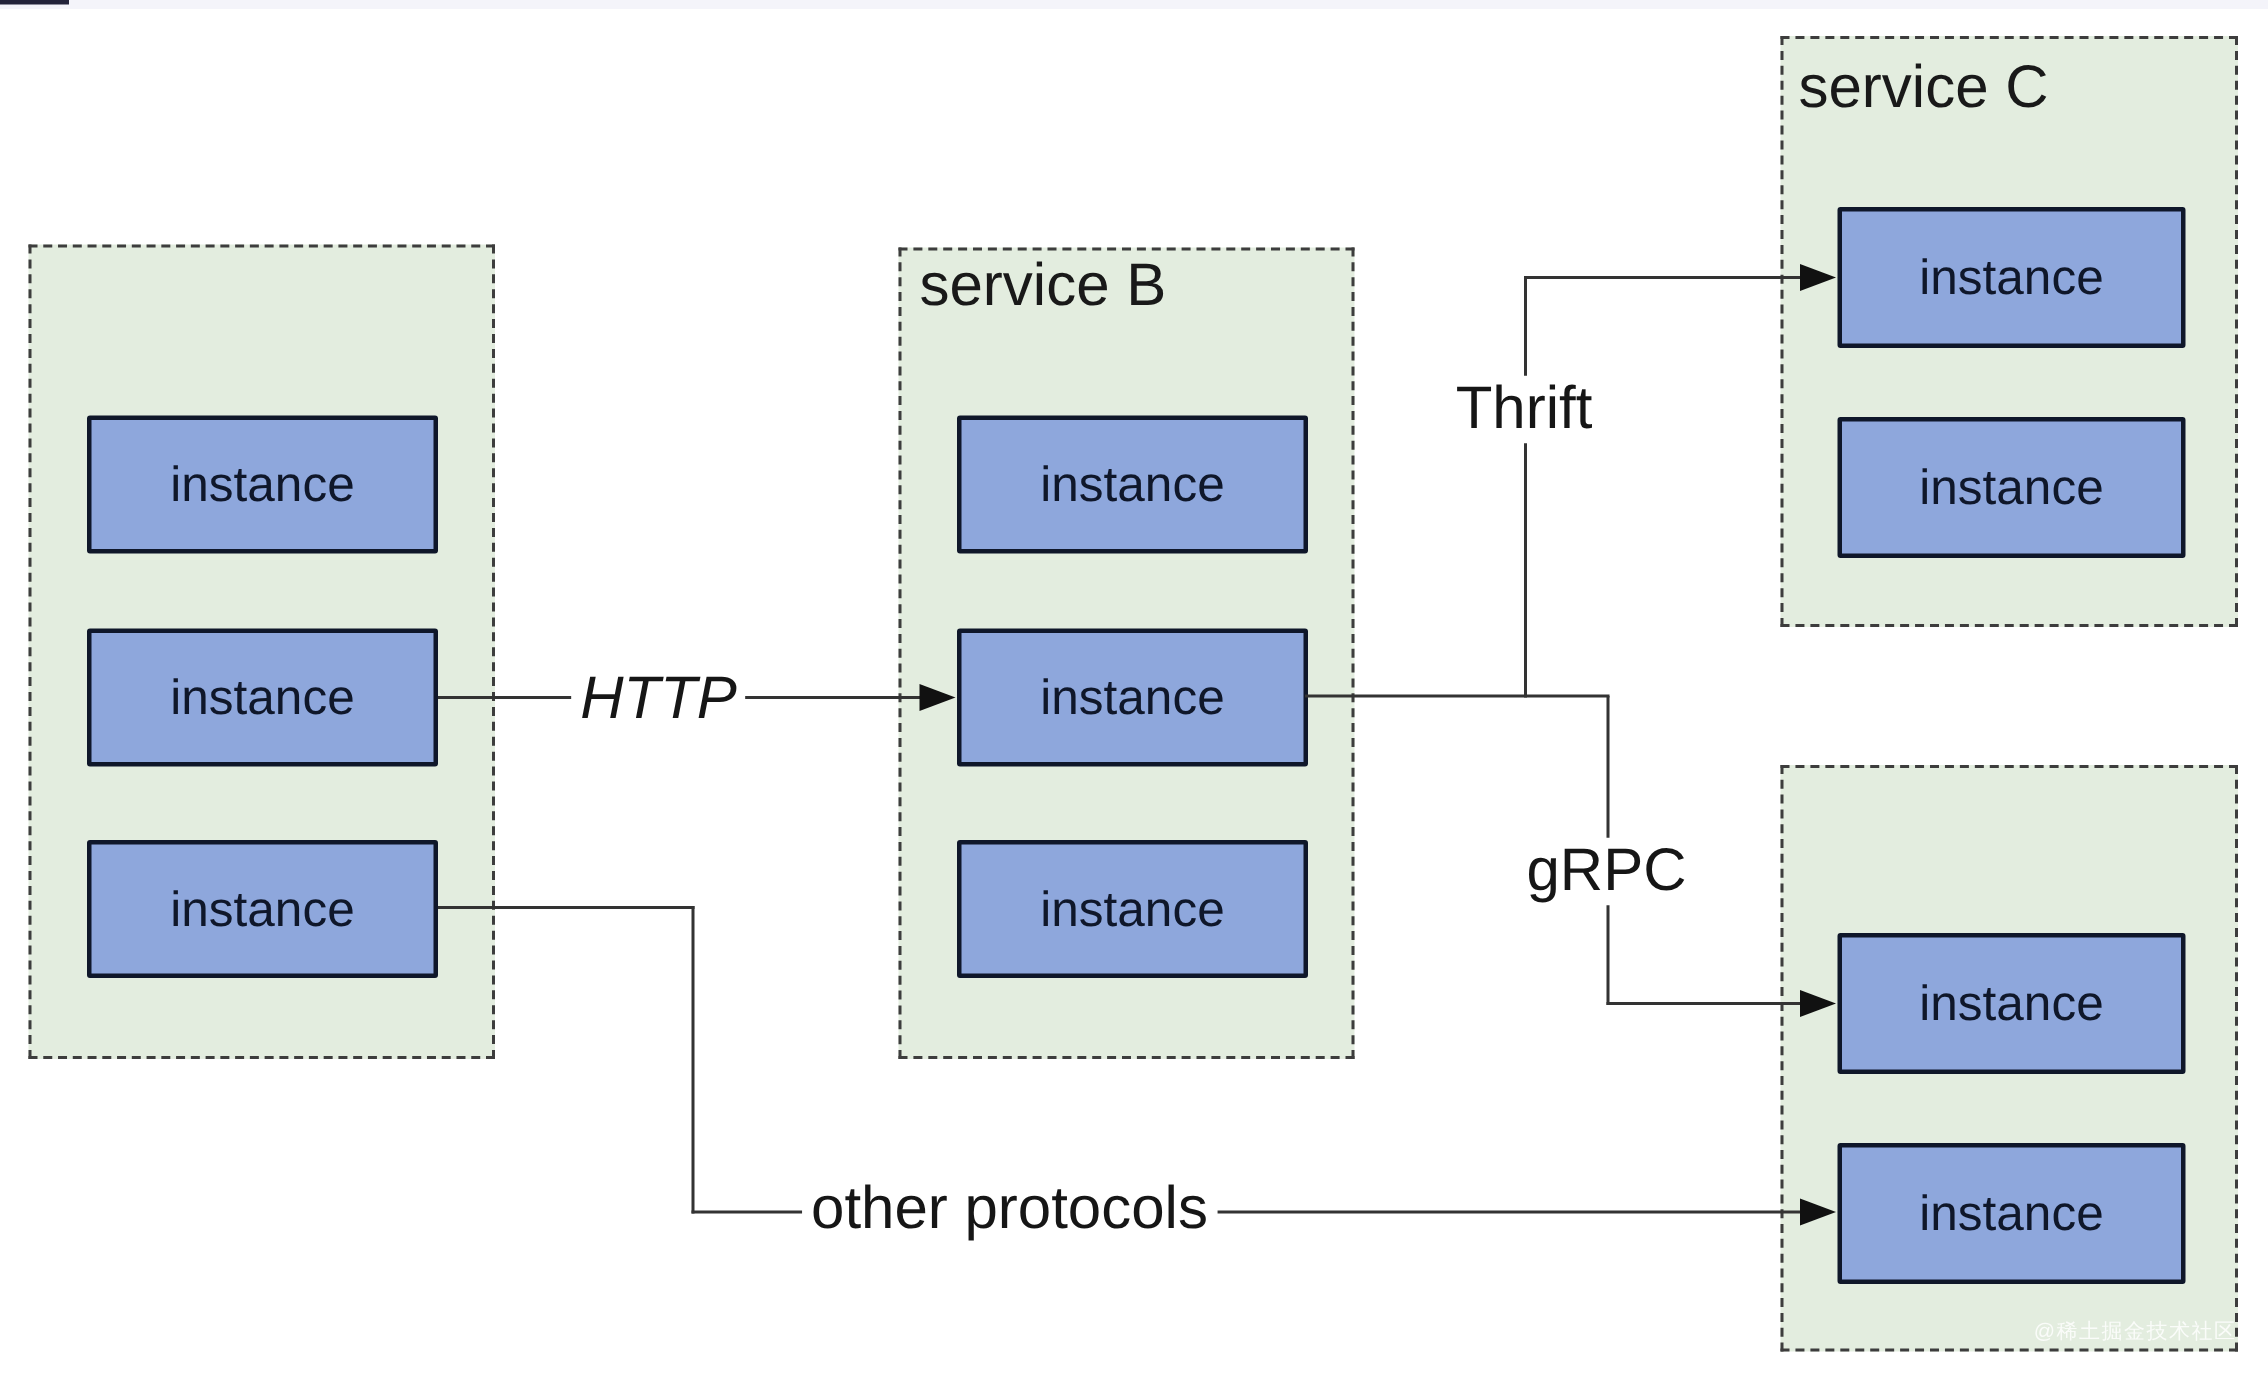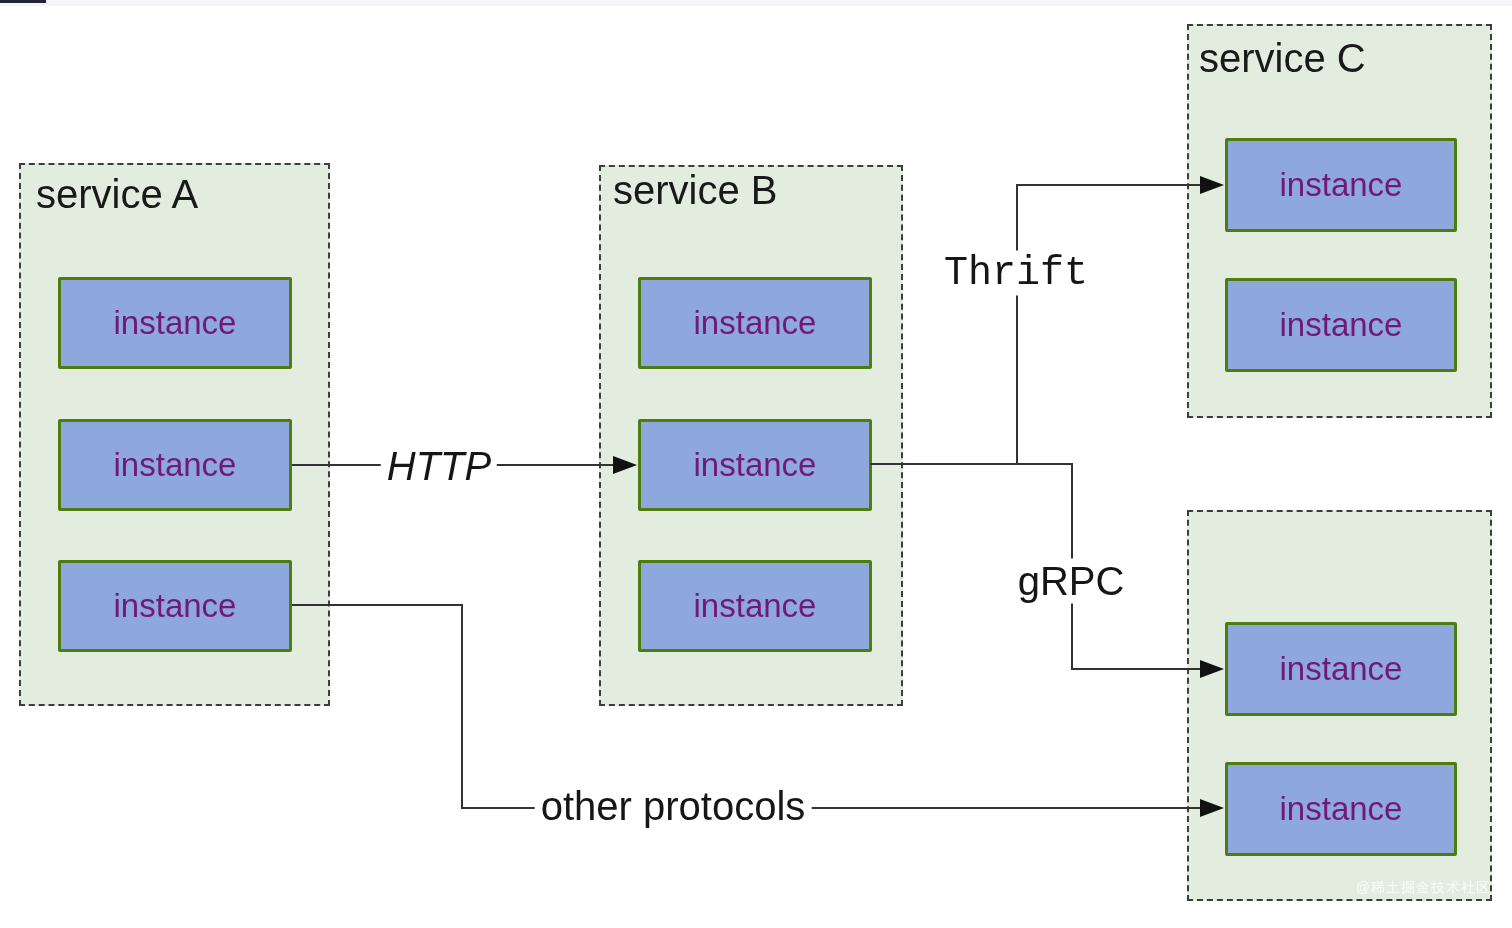--- a/index.html
+++ b/index.html
@@ -36,28 +36,28 @@
     white-space: nowrap;
     text-align: center;
   }
   .lab-a { left: 36px;   top: 172px; }
   .lab-b { left: 613px;  top: 168px; }
   .lab-c { left: 1199px; top: 36px;  }
   .lab-d { left: 1201px; top: 522px; }
   .instance {
     position: absolute;
     background: #8ea7dc;
-    border: 3px solid #4d7c0f;
+    border: 3px solid #0f172a;
     border-radius: 2px;
     box-sizing: border-box;
     display: flex;
     align-items: center;
     justify-content: center;
     font-size: 33px;
-    color: #701a75;
+    color: #0f172a;
   }
   .inst-ab { width: 234px; height: 92px; }
   .inst-cd { width: 232px; height: 94px; }
   .a1 { left: 58px; top: 277px; }
   .a2 { left: 58px; top: 419px; }
   .a3 { left: 58px; top: 560px; }
   .b1 { left: 638px; top: 277px; }
   .b2 { left: 638px; top: 419px; }
   .b3 { left: 638px; top: 560px; }
   .c1 { left: 1225px; top: 138px; }
@@ -89,21 +89,21 @@
   .conn-label {
     position: absolute;
     transform: translate(-50%, -50%);
     background: #ffffff;
     padding: 0 6px;
     font-size: 40px;
     color: #161616;
     white-space: nowrap;
   }
   .cl-http   { left: 439px;  top: 466px; font-style: italic; }
-  .cl-thrift { left: 1016px; top: 273px; font-family: Liberation Mono, monospace; }
+  .cl-thrift { left: 1016px; top: 273px; }
   .cl-grpc   { left: 1071px; top: 581px; }
   .cl-other  { left: 673px;  top: 806px; }
   .watermark {
     position: absolute;
     right: 21px; top: 879px;
     font-size: 14px;
     color: rgba(255, 255, 255, 0.82);
     letter-spacing: 1px;
     white-space: nowrap;
   }
@@ -114,21 +114,20 @@
 <div class="canvas">
 
   <div class="top-strip"></div>
   <div class="top-dash"></div>
 
   <div class="service svc-a"></div>
   <div class="service svc-b"></div>
   <div class="service svc-c"></div>
   <div class="service svc-d"></div>
 
-  <div class="service-label lab-a">service A</div>
   <div class="service-label lab-b">service B</div>
   <div class="service-label lab-c">service C</div>
 
   <div class="instance inst-ab a1">instance</div>
   <div class="instance inst-ab a2">instance</div>
   <div class="instance inst-ab a3">instance</div>
   <div class="instance inst-ab b1">instance</div>
   <div class="instance inst-ab b2">instance</div>
   <div class="instance inst-ab b3">instance</div>
   <div class="instance inst-cd c1">instance</div>

